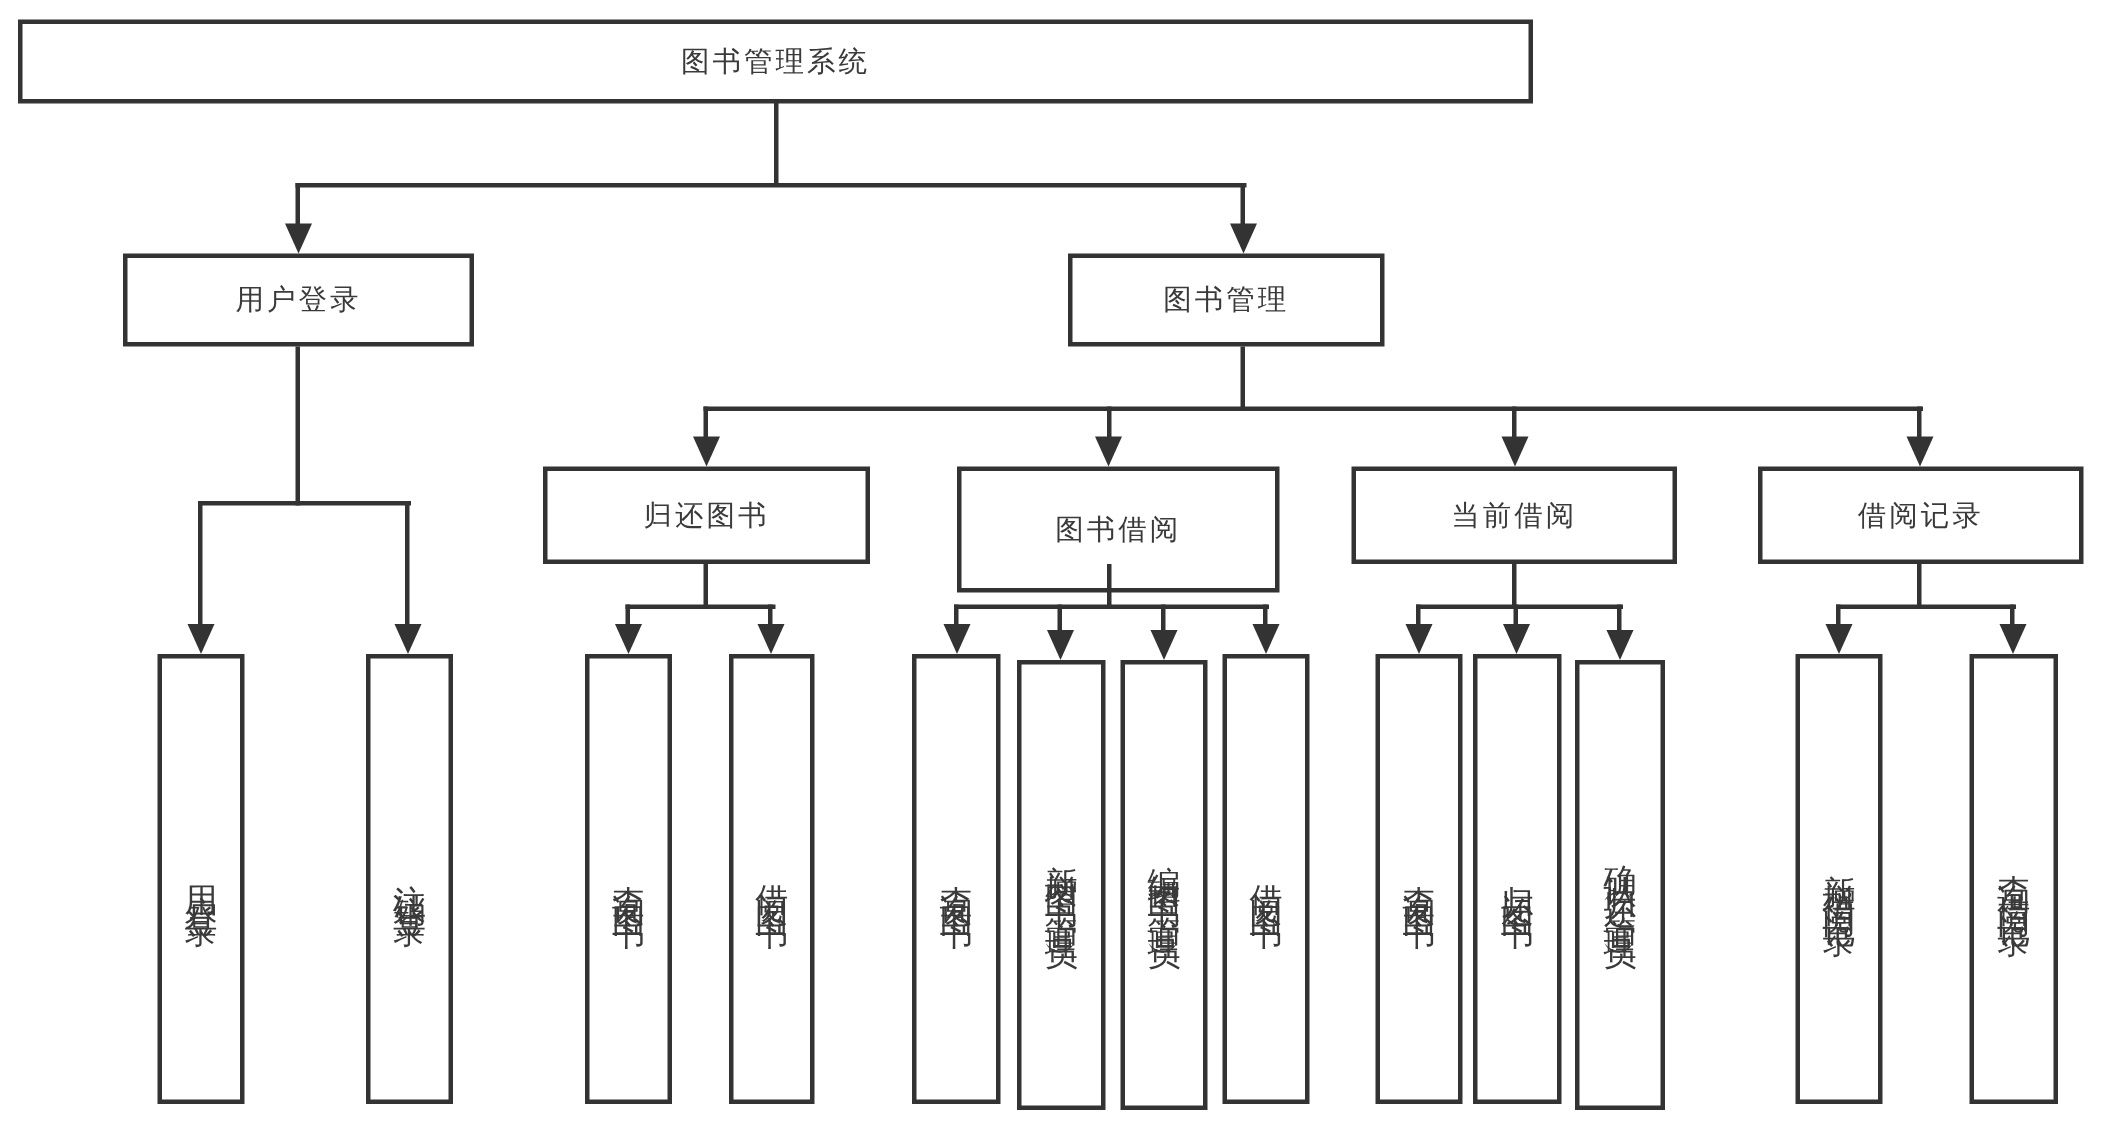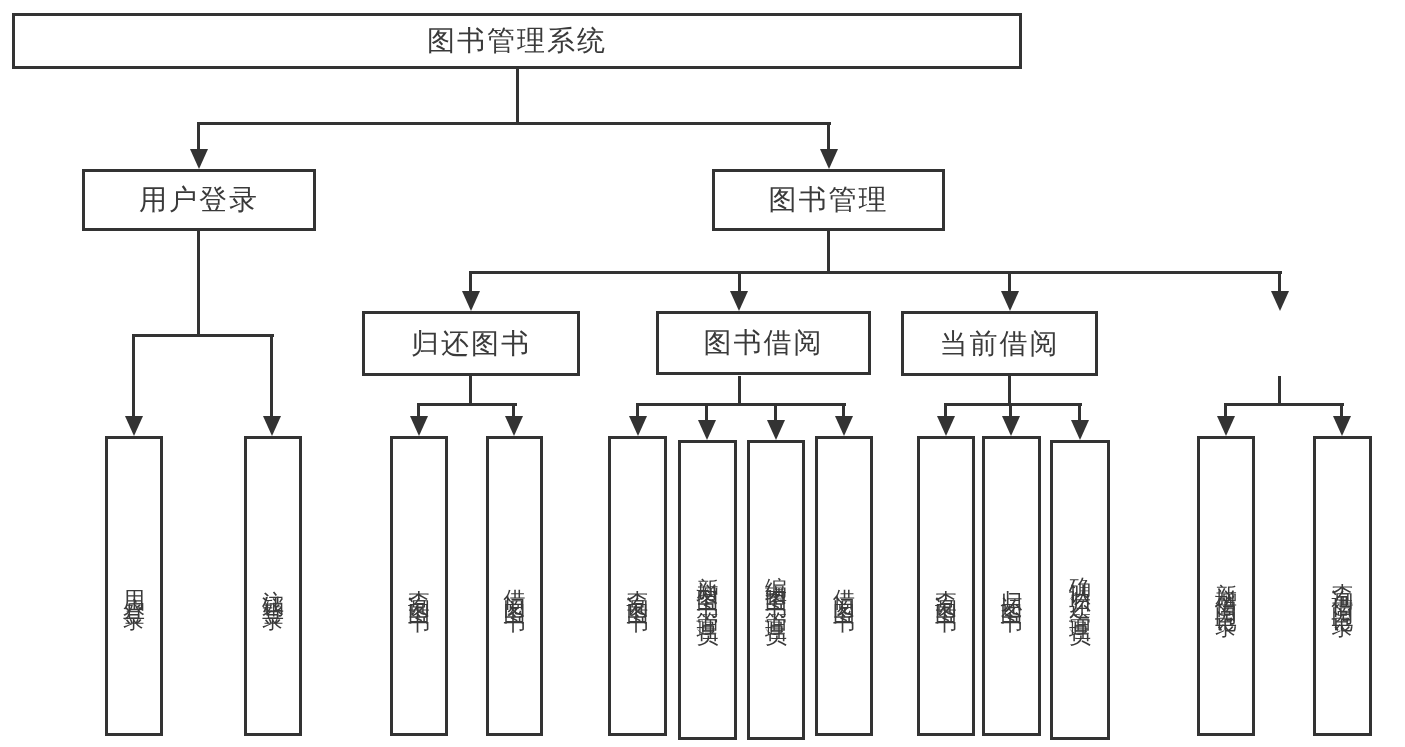--- a/index.html
+++ b/index.html
@@ -17,21 +17,21 @@
     overflow:hidden;
   }
   .node{
     position:absolute;
     box-sizing:border-box;
     border:3px solid var(--line);
     background:#fff;
     display:flex;align-items:center;justify-content:center;
     color:var(--text);
   }
-  .hnode{font-size:28px;letter-spacing:2px;white-space:nowrap;}
+  .hnode{font-size:19px;letter-spacing:2px;white-space:nowrap;}
   .vnode{
     writing-mode:vertical-rl;
     text-orientation:mixed;
     font-size:22px;
     letter-spacing:7px;
     line-height:1;
   }
   .vl{position:absolute;width:3px;background:var(--line);}
   .hl{position:absolute;height:3px;background:var(--line);}
   .ar{
@@ -52,28 +52,29 @@
 </style>
 </head>
 <body>
 
 <div id="stage">
 
   <div class="node hnode" style="left:12px;top:13px;width:1010px;height:56px;">图书管理系统</div>
 
   <div class="node hnode" style="left:82px;top:169px;width:234px;height:62px;">用户登录</div>
 
-  <div class="node hnode" style="left:712px;top:169px;width:233px;height:62px;">图书管理</div>
+  <div class="node hnode" style="left:712px;top:169px;width:211px;height:62px;">图书管理</div>
 
   <div class="node hnode" style="left:362px;top:311px;width:218px;height:65px;">归还图书</div>
 
-  <div class="node hnode" style="left:656px;top:311px;width:215px;height:64px;">图书借阅</div>
+  <div class="node hnode" style="left:638px;top:311px;width:215px;height:84px;">图书借阅</div>
 
-  <div class="node hnode" style="left:901px;top:311px;width:197px;height:65px;">当前借阅</div>
+  <div class="node hnode" style="left:901px;top:311px;width:217px;height:65px;">当前借阅</div>
 
+  <div class="node hnode" style="left:1172px;top:311px;width:217px;height:65px;">借阅记录</div>
 
   <div class="node vnode" style="left:105px;top:436px;width:58px;height:300px;">用户登录</div>
   <div class="node vnode" style="left:244px;top:436px;width:58px;height:300px;">注销登录</div>
 
   <div class="node vnode" style="left:390px;top:436px;width:58px;height:300px;">查询图书</div>
   <div class="node vnode" style="left:486px;top:436px;width:57px;height:300px;">借阅图书</div>
 
   <div class="node vnode" style="left:608px;top:436px;width:59px;height:300px;">查询图书</div>
   <div class="node vnode" style="left:678px;top:440px;width:59px;height:300px;">新增图书（管理员）</div>
   <div class="node vnode" style="left:747px;top:440px;width:58px;height:300px;">编辑图书（管理员）</div>

